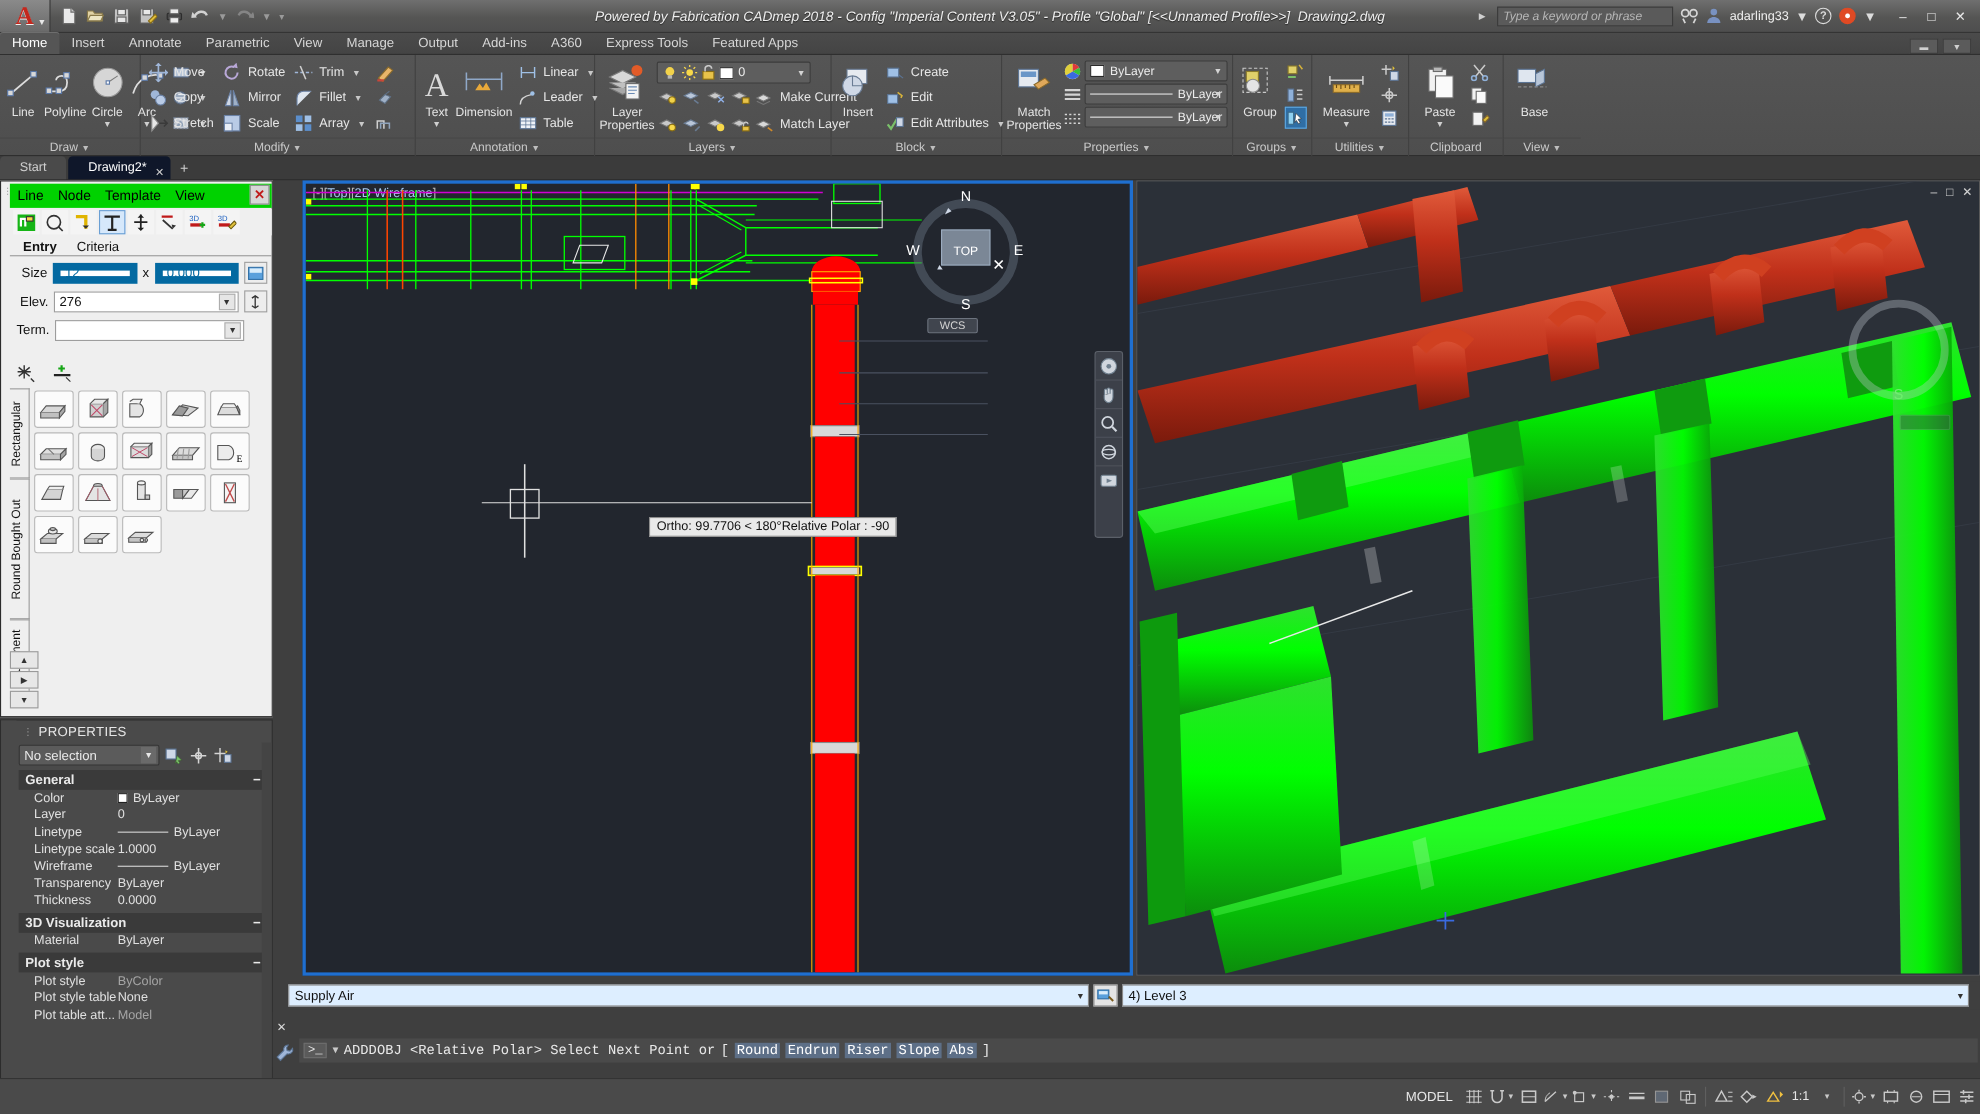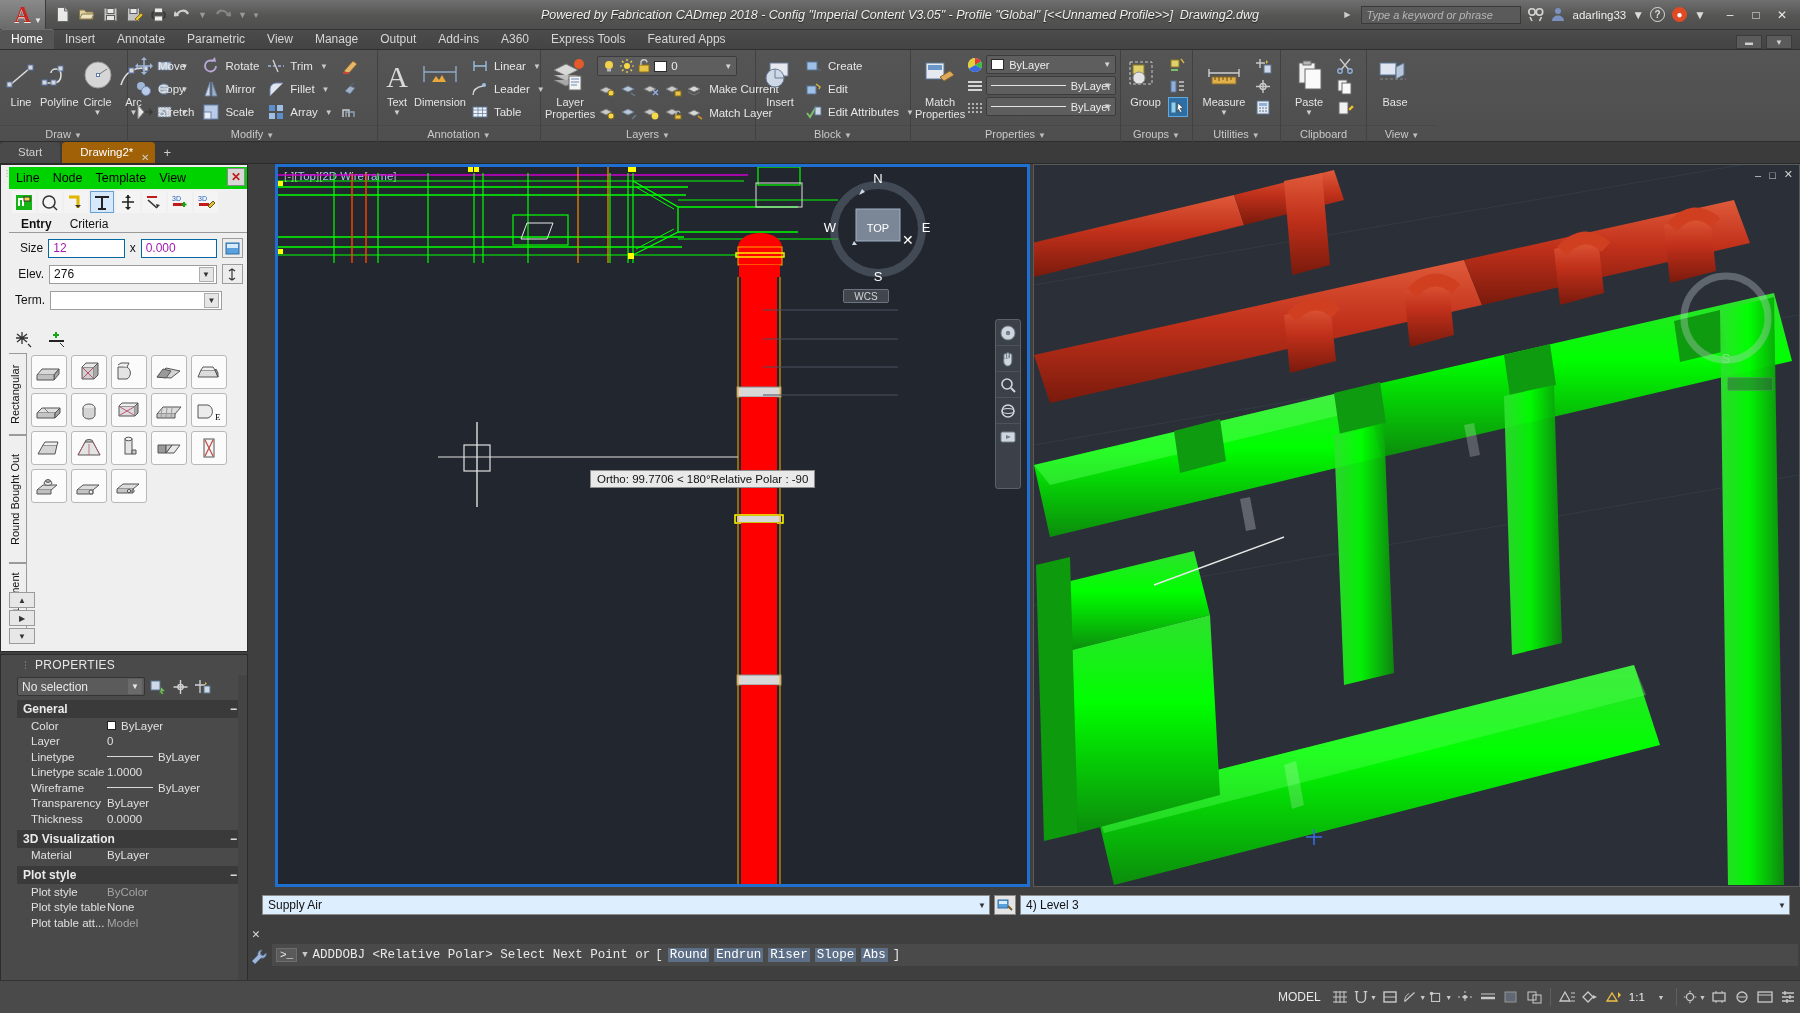--- a/index.html
+++ b/index.html
@@ -138,21 +138,21 @@
   .filetabs{
     position:absolute;left:0;top:142px;width:1800px;height:22px;
     background:#3b3b3b;display:flex;align-items:flex-end;
     border-bottom:1px solid #2a2a2a;
   }
   .ftab{
     height:21px;line-height:21px;padding:0 22px 0 18px;font-size:11.5px;color:#cfcfcf;
     background:#4a4a4a;margin-right:2px;position:relative;
     border-top-left-radius:4px;border-top-right-radius:4px;
   }
-  .ftab.active{background:#a16207;color:#fff;}
+  .ftab.active{background:#0f172a;color:#fff;}
   .ftab .x{position:absolute;right:6px;top:5px;font-size:10px;color:#cfcfcf;}
   .ftab-plus{width:20px;height:21px;line-height:21px;text-align:center;color:#cfcfcf;font-size:13px;}
 
   
   .mainarea{position:absolute;left:0;top:164px;width:1800px;height:849px;background:#3f3f3f;}
 
   
   .fab{
     position:absolute;left:0;top:0;width:248px;height:488px;background:#efefef;color:#111;
     border:1px solid #2c2c2c;
@@ -177,21 +177,21 @@
     border-bottom:1px solid #9a9a9a;display:flex;align-items:flex-end;padding-left:4px;
   }
   .fab-tab{
     font-size:12px;padding:0 10px 1px 8px;color:#111;position:relative;
   }
   .fab-tab.active{font-weight:bold;}
   .fab-form{position:absolute;left:10px;top:72px;right:4px;}
   .frow{display:flex;align-items:center;height:22px;margin-bottom:4px;gap:5px;}
   .flab{width:34px;text-align:right;font-size:12px;color:#111;}
   .ftxt{
-    height:19px;background:#fff;border:1px solid #0369a1;font-size:12px;color:#a21caf;
+    height:19px;background:#fff;border:7px solid #0369a1;font-size:12px;color:#0369a1;
     display:flex;align-items:center;padding:0 4px;
   }
   .fcombo{
     height:19px;background:#fff;border:1px solid #9d9d9d;font-size:12px;color:#111;
     display:flex;align-items:center;padding:0 4px;position:relative;
   }
   .fcombo .cv{position:absolute;right:2px;top:1px;width:15px;height:15px;background:#e6e6e6;border:1px solid #adadad;display:flex;align-items:center;justify-content:center;font-size:8px;color:#333;}
   .fsidebtn{width:22px;height:20px;border:1px solid #9d9d9d;background:#ededed;display:flex;align-items:center;justify-content:center;}
   .fab-iconrow{position:absolute;left:12px;top:165px;display:flex;gap:14px;}
   .fab-grid{position:absolute;left:30px;top:190px;display:grid;grid-template-columns:repeat(5,36px);gap:4px;}
@@ -714,21 +714,21 @@
             <span>
                 <svg width="12" height="14" viewBox="0 0 12 14">
                   <rect x="1" y="6" width="10" height="7" fill="#e8c34a" stroke="#8a6e12"></rect>
                   <path d="M3 6V4a3 3 0 0 1 6-0.5" fill="none" stroke="#c9c9c9" stroke-width="1.4"></path>
                 </svg>
               </span>
             <span class="swatch"></span>
             <span>0</span>
             <span class="caret">▼</span>
           </div>
-          <div style="display:flex;gap:2px;align-items:flex-end;">
+          <div style="display:flex;gap:2px;align-items:flex-start;">
             <span class="iconsq">
                 <svg width="18" height="16" viewBox="0 0 18 16">
                   <path d="M2 8l6-3 6 3-6 3z" fill="#c9c9c9" stroke="#777"></path>
                   <circle cx="13" cy="11" r="3" fill="#f0d24a" stroke="#8a6e12"></circle>
                 </svg>
               </span>
             <span class="iconsq">
                 <svg width="18" height="16" viewBox="0 0 18 16">
                   <path d="M2 7l6-3 6 3-6 3z" fill="#b9c6d8" stroke="#6a7c94"></path>
                   <path d="M11 11l4 3" stroke="#6a7c94" stroke-width="1.4"></path>

